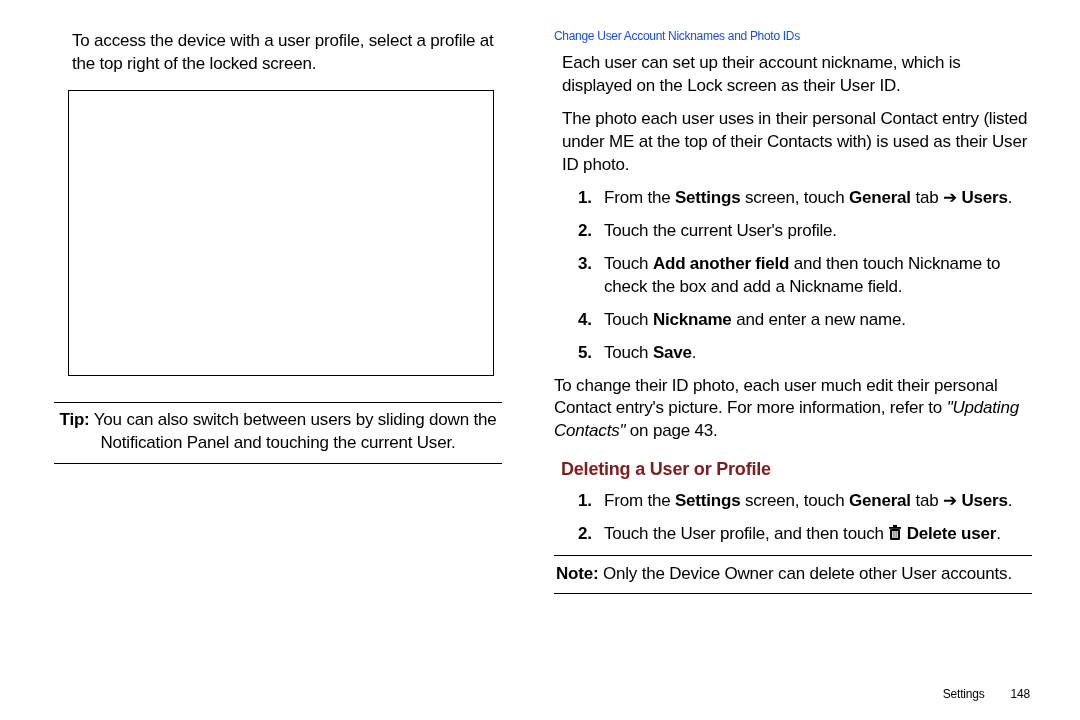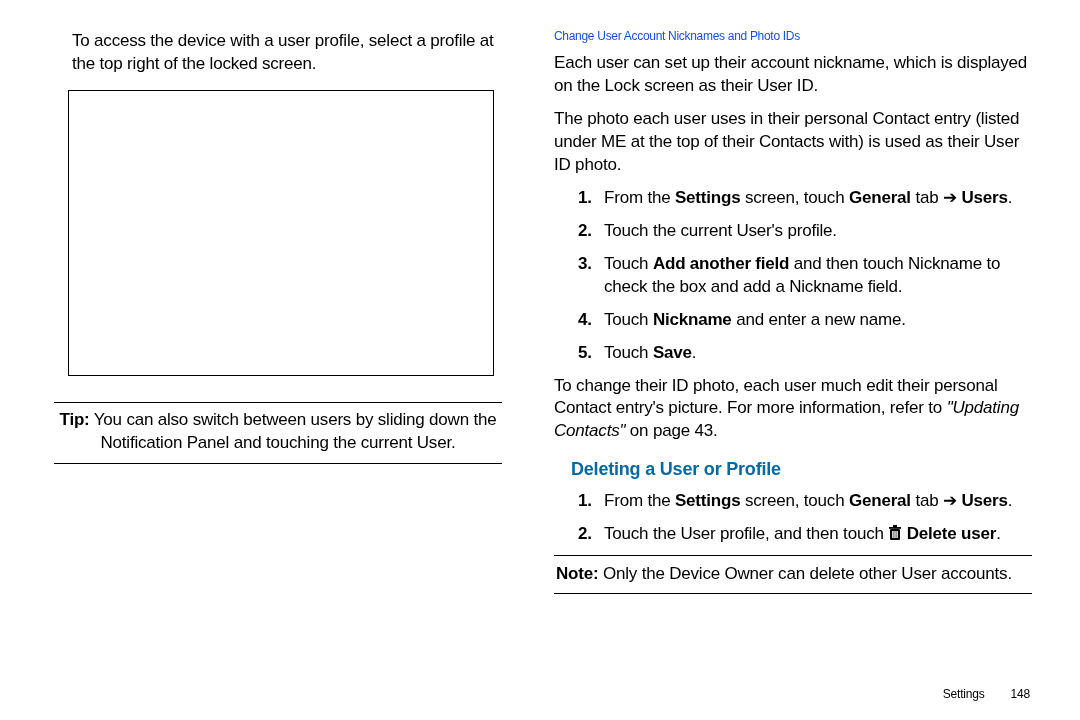--- a/index.html
+++ b/index.html
@@ -42,29 +42,29 @@
   }
 
   .section-heading {
     color: #1a4fd6;
     font-weight: 400;
     font-size: 12px;
     letter-spacing: -0.3px;
     margin-bottom: 8px;
   }
   .section-subheading {
-    color: #0369a1;
+    color: #7f1d1d;
     font-weight: 800;
     font-size: 18px;
     letter-spacing: -0.2px;
-    margin: 14px 0 8px 17px;
+    margin: 14px 0 8px 7px;
   }
 
   .para { margin: 4px 0 10px 0; }
-  .para-indent { margin-left: 0; }
+  .para-indent { margin-left: 8px; }
 
   ol.steps {
     list-style: none;
     margin: 6px 0 10px 28px;
     counter-reset: step;
   }
   ol.steps li {
     position: relative;
     padding-left: 22px;
     margin-bottom: 10px;

